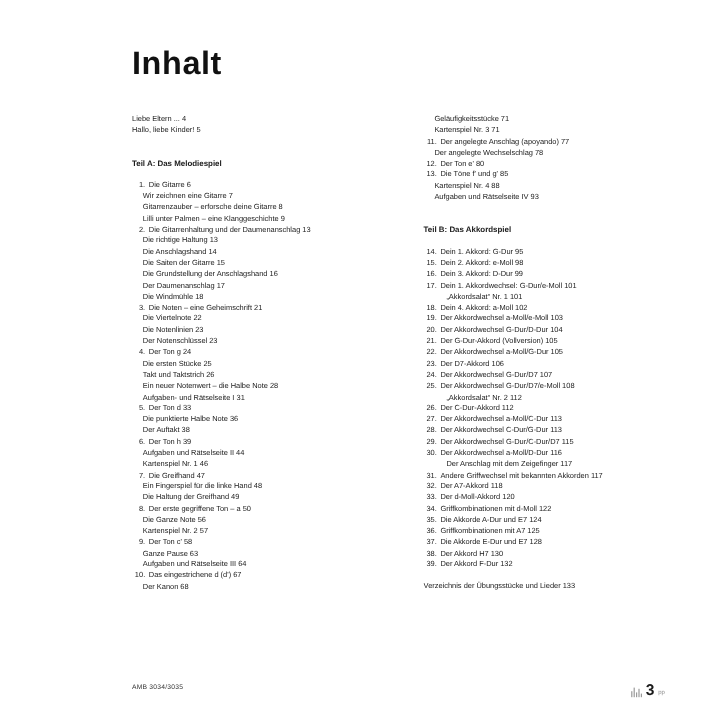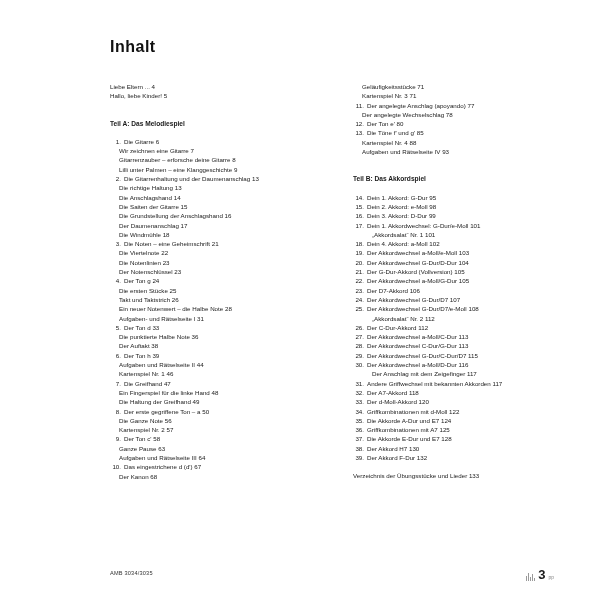--- a/index.html
+++ b/index.html
@@ -15,21 +15,21 @@
     overflow: hidden;
   }
   .page {
     position: relative;
     width: 600px;
     height: 600px;
     box-sizing: border-box;
     padding: 38px 46px 30px 110px;
   }
   .title {
-    font-size: 16px;
+    font-size: 27px;
     font-weight: bold;
     letter-spacing: 0.5px;
     color: #111;
     margin: 0 0 26px 0;
   }
   .columns {
     display: flex;
     gap: 30px;
     align-items: flex-start;
   }

